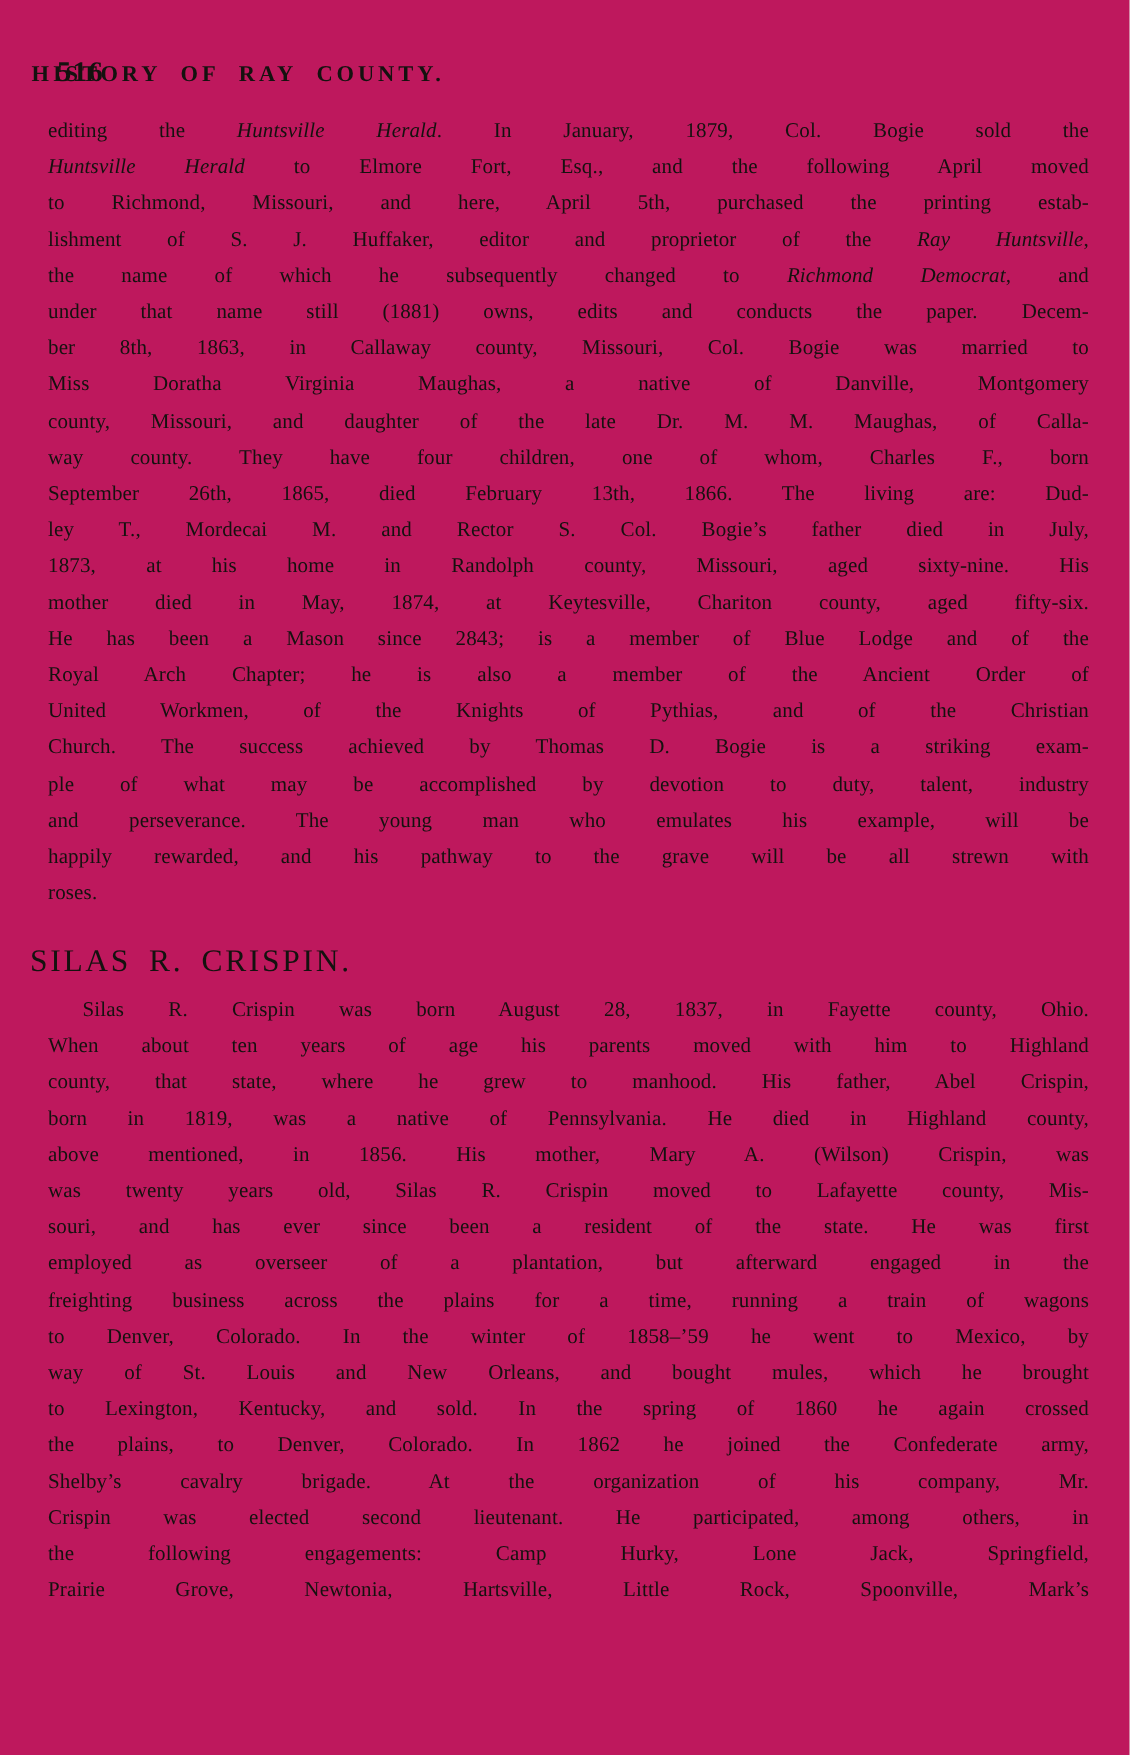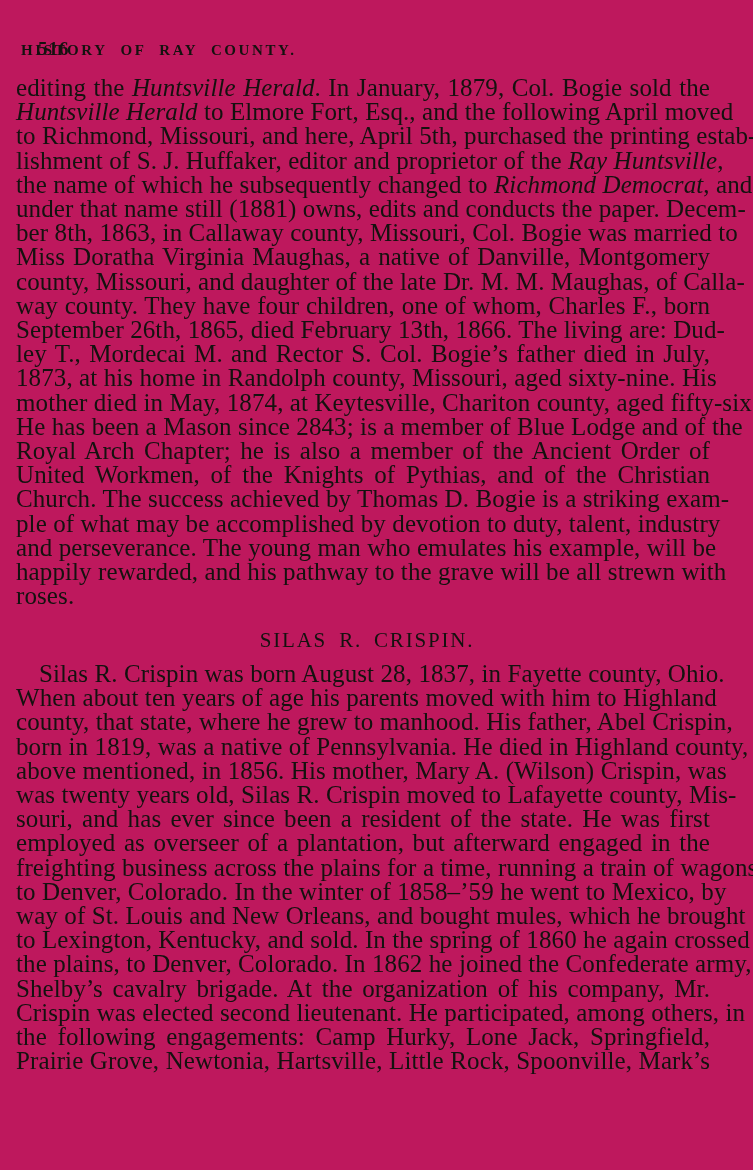--- a/index.html
+++ b/index.html
@@ -35,43 +35,43 @@
     transform: translateX(-11px);
     font-size: 15px;
     font-weight: bold;
     letter-spacing: 2.6px;
     word-spacing: 7px;
     white-space: nowrap;
   }
   
   .text-block {
     position: absolute;
-    left: 16px;
+    left: 32px;
     width: 694px;
-    font-size: 25px;
+    font-size: 14px;
     line-height: 24.2px;
     letter-spacing: 0.1px;
   }
   .text-block .line {
     text-align: justify;
     text-align-last: justify;
     white-space: nowrap; 
   }
   .text-block .line.no-stretch {
     text-align-last: left;
   }
   .para-bogie { top: 76px; }
   .para-crispin { top: 662px; }
   .para-indent .line:first-child { text-indent: 23px; }
   .section-heading {
     position: absolute;
     top: 628px;
     left: 32px;
     width: 694px;
-    text-align: center;
+    text-align: left;
     transform: translateX(-12px);
     font-size: 21px;
     letter-spacing: 1.8px;
     word-spacing: 5px;
   }
   i { font-style: italic; }
 </style>
 </head>
 <body>
 

